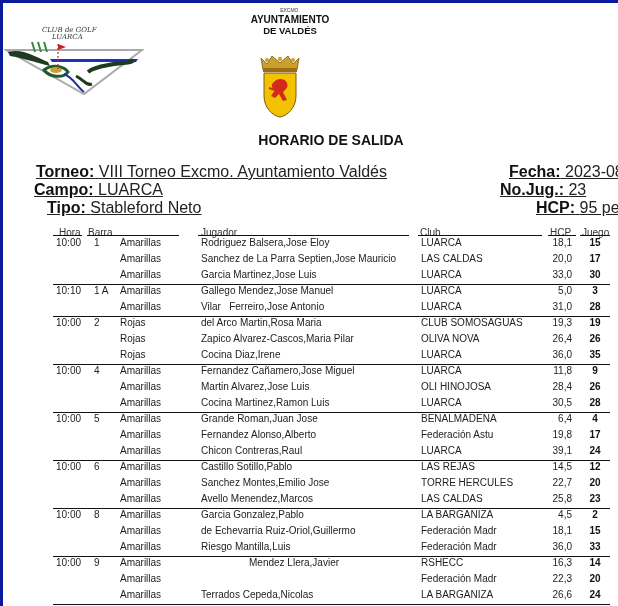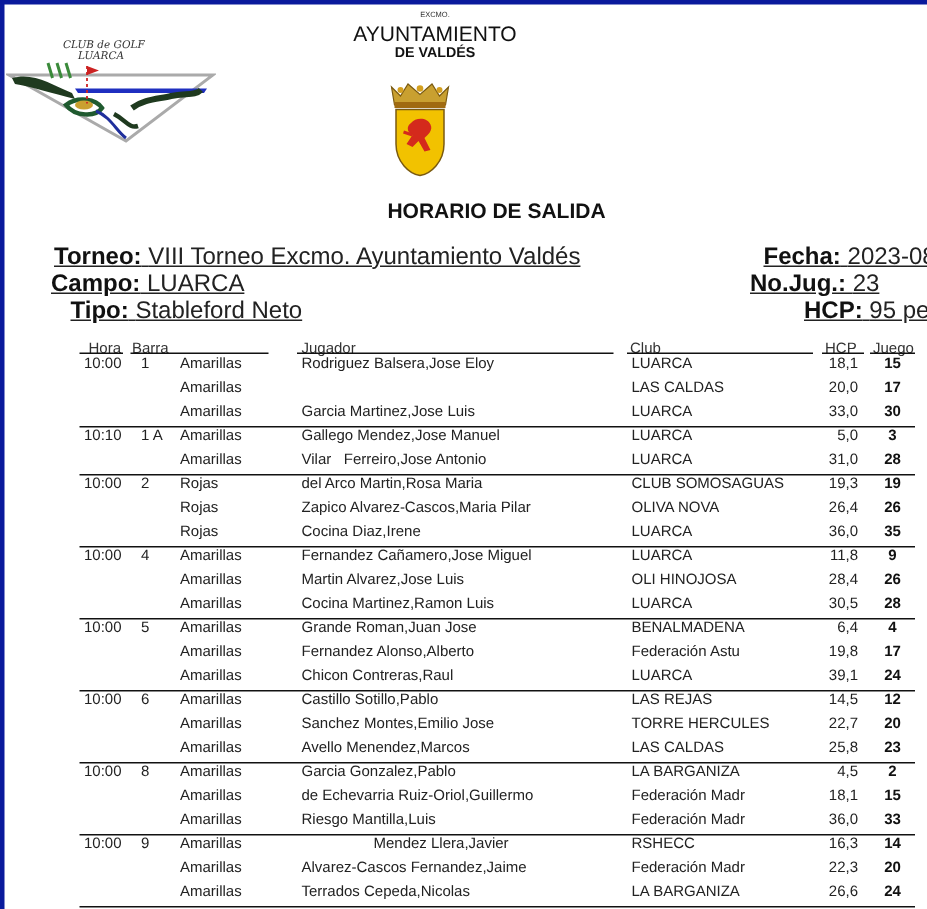--- a/index.html
+++ b/index.html
@@ -11,21 +11,21 @@
   .frame-top { position: absolute; left: 0; top: 0; width: 618px; height: 3px; background: #0a1a9c; }
   .frame-left { position: absolute; left: 0; top: 0; width: 3px; height: 606px; background: #0a1a9c; }
 
   
   .club-logo { position: absolute; left: 4px; top: 22px; width: 140px; height: 78px; }
 
   
   .event-title { position: absolute; left: 230px; top: 6px; width: 120px; text-align: center; }
   .event-title .t1 { font-weight: bold; font-size: 13px; color: #111; letter-spacing: 0.2px; }
   .event-title .t2 { font-size: 5px; color: #333; margin-top: 1px; }
-  .event-title .t3 { font-weight: normal; font-size: 14px; color: #111; margin-top: 1px; }
+  .event-title .t3 { font-weight: bold; font-size: 10px; color: #111; margin-top: 1px; }
   .event-title .t4 { font-weight: bold; font-size: 9.5px; color: #111; }
   .crest { position: absolute; left: 257px; top: 54px; width: 46px; height: 64px; }
 
   .doc-title { position: absolute; left: 0; width: 618px; top: 132px; text-align: center;
     font-weight: bold; font-size: 14px; color: #111; padding-left: 44px; box-sizing: border-box; }
 
   .meta { position: absolute; font-size: 16px; color: #222; white-space: nowrap; text-decoration: underline; }
   .meta b { font-weight: bold; color: #111; }
 
   .col-header { position: absolute; top: 227px; font-size: 10px; color: #333; white-space: nowrap; text-align: center; }
@@ -131,20 +131,21 @@
       <span class="c-hora">10:00</span>
       <span class="c-barra">1</span>
       <span class="c-tee">Amarillas</span>
       <span class="c-player" style="white-space: pre;">Rodriguez Balsera,Jose Eloy</span>
       <span class="c-club">LUARCA</span>
       <span class="c-hcp">18,1</span>
       <span class="c-juego">15</span>
     </div>
     <div class="row" style="top: 253px;">
       <span class="c-tee">Amarillas</span>
+      <span class="c-player" style="white-space: pre;">Sanchez de La Parra Septien,Jose Mauricio</span>
       <span class="c-club">LAS CALDAS</span>
       <span class="c-hcp">20,0</span>
       <span class="c-juego">17</span>
     </div>
     <div class="row" style="top: 269px;">
       <span class="c-tee">Amarillas</span>
       <span class="c-player" style="white-space: pre;">Garcia Martinez,Jose Luis</span>
       <span class="c-club">LUARCA</span>
       <span class="c-hcp">33,0</span>
       <span class="c-juego">30</span>
@@ -291,21 +292,20 @@
       <span class="c-hora">10:00</span>
       <span class="c-barra">9</span>
       <span class="c-tee">Amarillas</span>
       <span class="c-player" style="white-space: pre; margin-left: 48px;">Mendez Llera,Javier</span>
       <span class="c-club">RSHECC</span>
       <span class="c-hcp">16,3</span>
       <span class="c-juego">14</span>
     </div>
     <div class="row" style="top: 573px;">
       <span class="c-tee">Amarillas</span>
-      <span class="c-player" style="white-space: pre;">Alvarez-Cascos Fernandez,Jaime</span>
       <span class="c-club">Federación Madr</span>
       <span class="c-hcp">22,3</span>
       <span class="c-juego">20</span>
     </div>
     <div class="row" style="top: 589px;">
       <span class="c-tee">Amarillas</span>
       <span class="c-player" style="white-space: pre;">Terrados Cepeda,Nicolas</span>
       <span class="c-club">LA BARGANIZA</span>
       <span class="c-hcp">26,6</span>
       <span class="c-juego">24</span>

